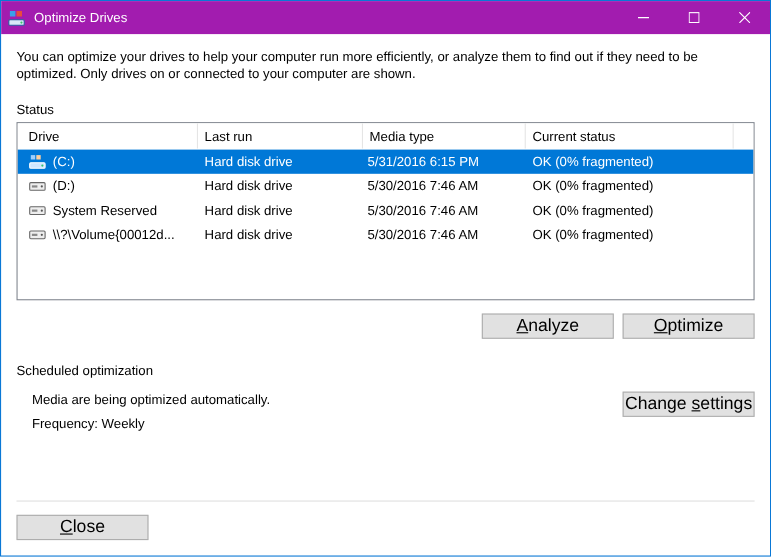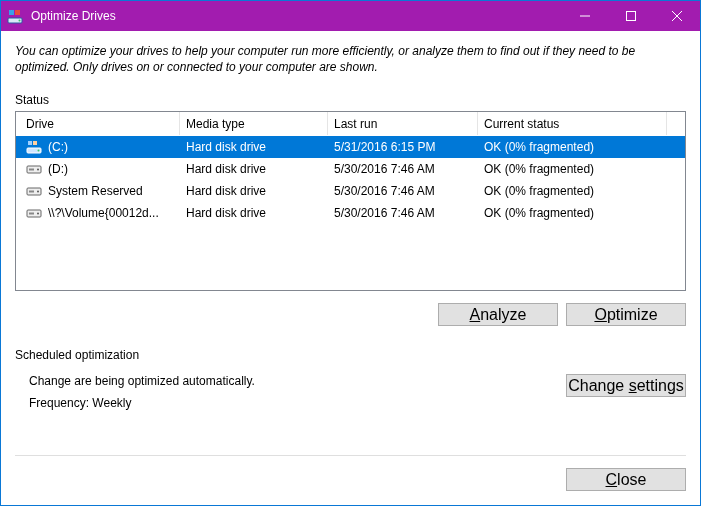--- a/index.html
+++ b/index.html
@@ -30,25 +30,25 @@
   }
   .app-icon {
     width:16px;height:16px; display:inline-block;
   }
   
   .client {
     flex:1 1 auto;
     padding:12px 14px 14px 14px;
     display:flex; flex-direction:column;
   }
-  .intro { line-height:1.35; margin-bottom:18px; max-width:660px;font-style:italic;}
+  .intro { line-height:1.35; margin-bottom:18px; max-width:660px;}
   .section-label { margin-bottom:4px; }
   .listbox {
     border:1px solid #828790;
-    height:180px;
+    height:162px;
     background:#fff;
     overflow:hidden;
   }
   .hdr-row, .row {
     display:flex;
     align-items:center;
     height:22px;
     padding-left:4px;
   }
   .hdr-row {
@@ -89,21 +89,21 @@
   .sched-label { margin-bottom:12px; }
   .sched-body { display:flex; }
   .sched-left { padding-left:14px; flex:1 1 auto; }
   .sched-left .on { font-weight:bold; margin-bottom:8px;}
   .sched-left .line { margin-bottom:8px;}
   .sched-right { }
   .bottom-bar {
     margin-top:auto;
     border-top:1px solid #dfdfdf;
     padding-top:12px;
-    display:flex; justify-content:flex-end;
+    display:flex; 
   }
   .und { text-decoration: underline; text-decoration-thickness:1px; }
 </style>
 </head>
 <body>
 
 <div class="titlebar">
   <div class="icon-slot">
     <svg class="app-icon" viewBox="0 0 16 16">
       <rect x="1" y="10" width="14" height="5" rx="1" fill="#d9e8f7" stroke="#2a5aa0" stroke-width="1"></rect>
@@ -132,22 +132,22 @@
 </div>
 
 <div class="client">
   <div class="intro">You can optimize your drives to help your computer run more efficiently, or analyze them to find out if they need to be optimized. Only drives on or connected to your computer are shown.</div>
 
   <div class="section-label">Status</div>
 
   <div class="listbox">
     <div class="hdr-row">
       <div class="hdr-cell col-drive">Drive</div>
+      <div class="hdr-cell col-last">Last run</div>
       <div class="hdr-cell col-media">Media type</div>
-      <div class="hdr-cell col-last">Last run</div>
       <div class="hdr-cell col-status">Current status</div>
       <div class="hdr-cell col-tail"></div>
     </div>
     <div id="rows">
         <div class="row selected">
           <div class="cell drive-cell col-drive">
         <span class="drive-icon">
               <svg width="16" height="16" viewBox="0 0 16 16">
       <rect x="1" y="9" width="14" height="5" rx="1" fill="#cfe6ff" stroke="#fff"></rect>
       <rect x="2" y="2" width="4" height="4" fill="#9fd0ff"></rect>
@@ -210,21 +210,21 @@
   </div>
 
   <div class="btn-row">
     <button class="std"><span></span><span class="und">A</span><span>nalyze</span></button>
     <button class="std"><span></span><span class="und">O</span><span>ptimize</span></button>
   </div>
 
   <div class="sched-label">Scheduled optimization</div>
   <div class="sched-body">
     <div class="sched-left">
-      <div class="line">Change are being optimized automatically.</div>
+      <div class="line">Media are being optimized automatically.</div>
       <div class="line">Frequency: Weekly</div>
     </div>
     <div class="sched-right">
       <button class="std" style="width:120px"><span>Change </span><span class="und">s</span><span>ettings</span></button>
     </div>
   </div>
 
   <div class="bottom-bar">
     <button class="std"><span></span><span class="und">C</span><span>lose</span></button>
   </div>

